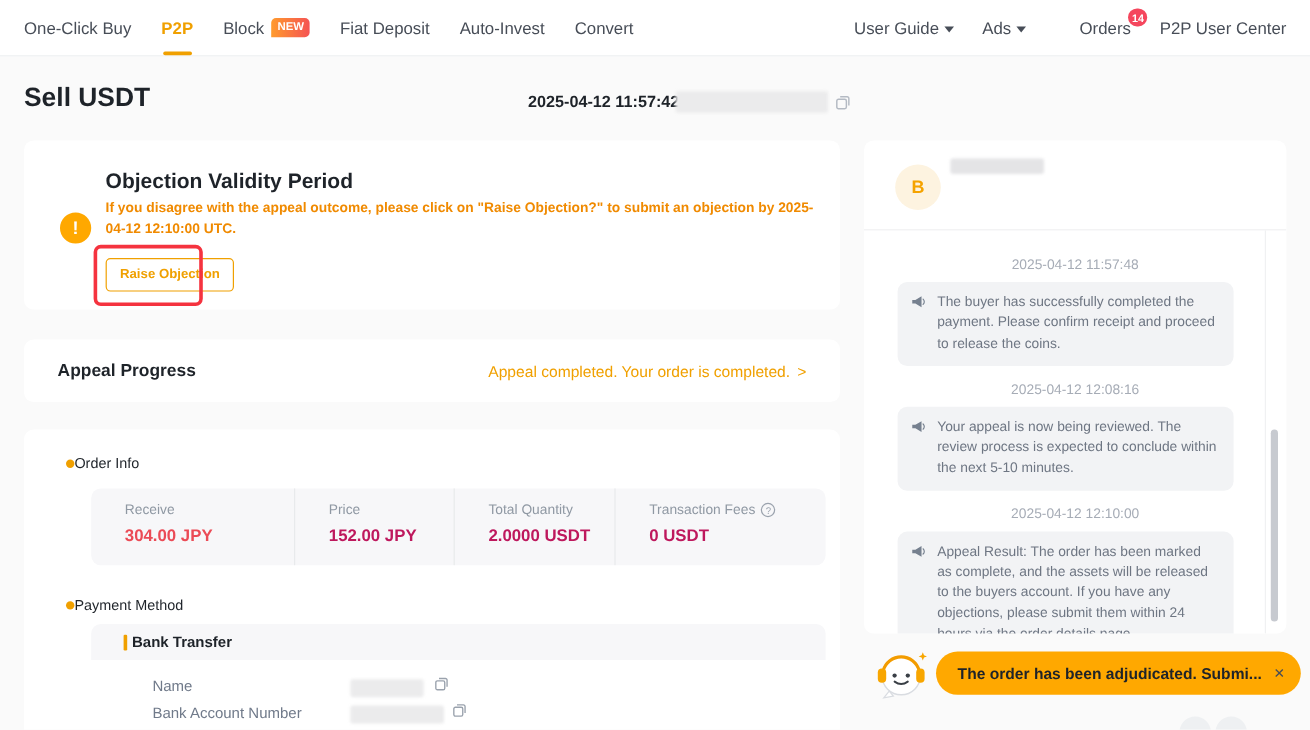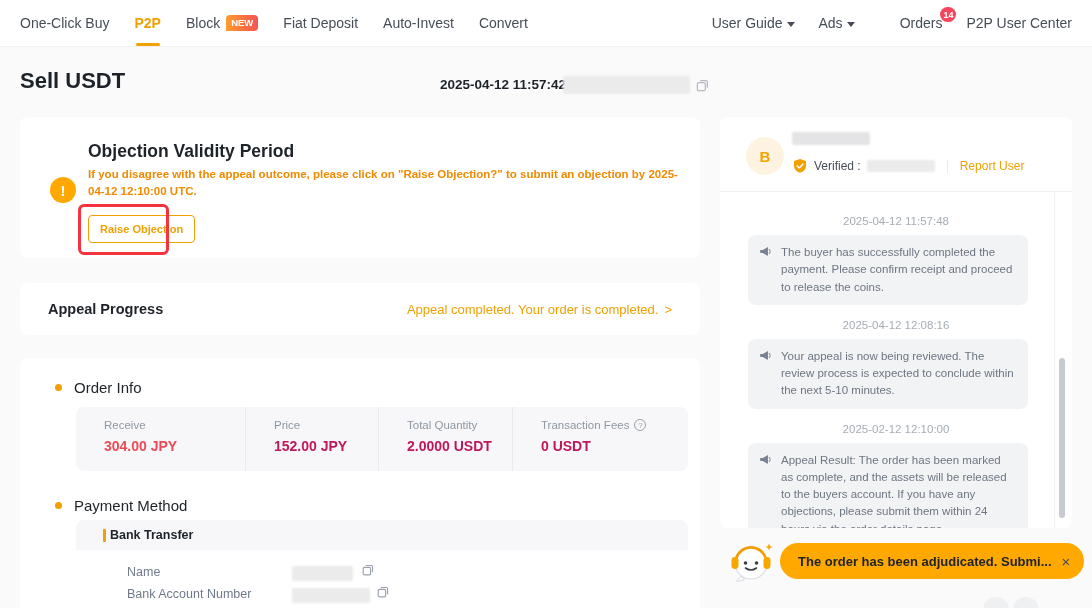--- a/index.html
+++ b/index.html
@@ -77,21 +77,21 @@
     left:20px; top:283px; width:680px; height:52px;
     display:flex; align-items:center; justify-content:space-between; padding:0 28px;
   }
   .appeal-label{ font-size:14.5px; font-weight:700; }
   .appeal-status{ font-size:13px; color:#f0a000; cursor:pointer; display:flex; align-items:center; gap:6px; }
 
   
   #card-order{ left:20px; top:358px; width:680px; height:260px; }
   .section-head{ position:absolute; left:35px; display:flex; align-items:center; }
   .dot{ width:7px; height:7px; border-radius:50%; background:#f0a000; }
-  .section-label{ margin-left:12px; font-size:15px; color:#1e2329; }
+  .section-label{ font-size:12px; color:#1e2329; }
   .info-box{
     position:absolute; left:56px; top:49px; width:612px; height:64px;
     background:#f7f7f9; border-radius:8px; display:flex;
   }
   .info-col{ padding:12px 0 0 28px; }
   .info-col + .info-col{ border-left:1px solid #e8eaec; }
   .col-receive{ width:169px; } .col-price{ width:133px; } .col-qty{ width:134px; } .col-fees{ width:156px; }
   .info-label{ font-size:11.5px; color:#8f98a3; display:flex; align-items:center; }
   .info-value{ margin-top:7px; font-size:14px; font-weight:700; color:#be185d; }
   .info-value.red{ color:#eb4b56; }
@@ -258,32 +258,20 @@
         <rect x="2.5" y="5" width="8.5" height="8.5" rx="1.5" fill="none" stroke="#9aa2ad" stroke-width="1.3"></rect>
         <path d="M5.5 2.8h6.2a1.5 1.5 0 0 1 1.5 1.5v6.2" fill="none" stroke="#9aa2ad" stroke-width="1.3"></path>
       </svg>
   </span>
 </div>
 
 <div class="card" id="card-chat">
   <div class="chat-header">
     <div class="avatar">B</div>
     <div class="name-redact redact"></div>
-    <div class="verified-row">
-      <span style="line-height:0;">
-        <svg width="16" height="16" viewBox="0 0 16 16">
-            <path d="M8 1l6 2.1v4.6c0 3.4-2.4 5.9-6 7.1-3.6-1.2-6-3.7-6-7.1V3.1z" fill="#f0a000"></path>
-            <path d="M5.2 8l2 2 3.7-3.8" stroke="#fff" stroke-width="1.6" fill="none" stroke-linecap="round" stroke-linejoin="round"></path>
-          </svg>
-      </span>
-      <span class="verified-label">Verified :</span>
-      <span class="verified-redact redact"></span>
-      <span class="v-divider"></span>
-      <span class="report-user">Report User</span>
-    </div>
   </div>
 
   <div class="chat-ts first">2025-04-12 11:57:48</div>
   <div class="bubble">
     <span class="megaphone">
       <svg width="13" height="13" viewBox="0 0 16 16">
           <path d="M1.5 6.2h3.2L11 2.4v11.2L4.7 9.8H1.5z" fill="#76808f"></path>
           <path d="M12.6 5.3a3.6 3.6 0 0 1 0 5.4" stroke="#76808f" stroke-width="1.2" fill="none" stroke-linecap="round"></path>
         </svg>
     </span>
@@ -294,21 +282,21 @@
   <div class="bubble">
     <span class="megaphone">
       <svg width="13" height="13" viewBox="0 0 16 16">
           <path d="M1.5 6.2h3.2L11 2.4v11.2L4.7 9.8H1.5z" fill="#76808f"></path>
           <path d="M12.6 5.3a3.6 3.6 0 0 1 0 5.4" stroke="#76808f" stroke-width="1.2" fill="none" stroke-linecap="round"></path>
         </svg>
     </span>
     <span>Your appeal is now being reviewed. The review process is expected to conclude within the next 5-10 minutes.</span>
   </div>
 
-  <div class="chat-ts">2025-02-12 12:10:00</div>
+  <div class="chat-ts">2025-04-12 12:10:00</div>
   <div class="bubble">
     <span class="megaphone">
       <svg width="13" height="13" viewBox="0 0 16 16">
           <path d="M1.5 6.2h3.2L11 2.4v11.2L4.7 9.8H1.5z" fill="#76808f"></path>
           <path d="M12.6 5.3a3.6 3.6 0 0 1 0 5.4" stroke="#76808f" stroke-width="1.2" fill="none" stroke-linecap="round"></path>
         </svg>
     </span>
     <span>Appeal Result: The order has been marked as complete, and the assets will be released to the buyers account. If you have any objections, please submit them within 24 hours via the order details page.</span>
   </div>
 

